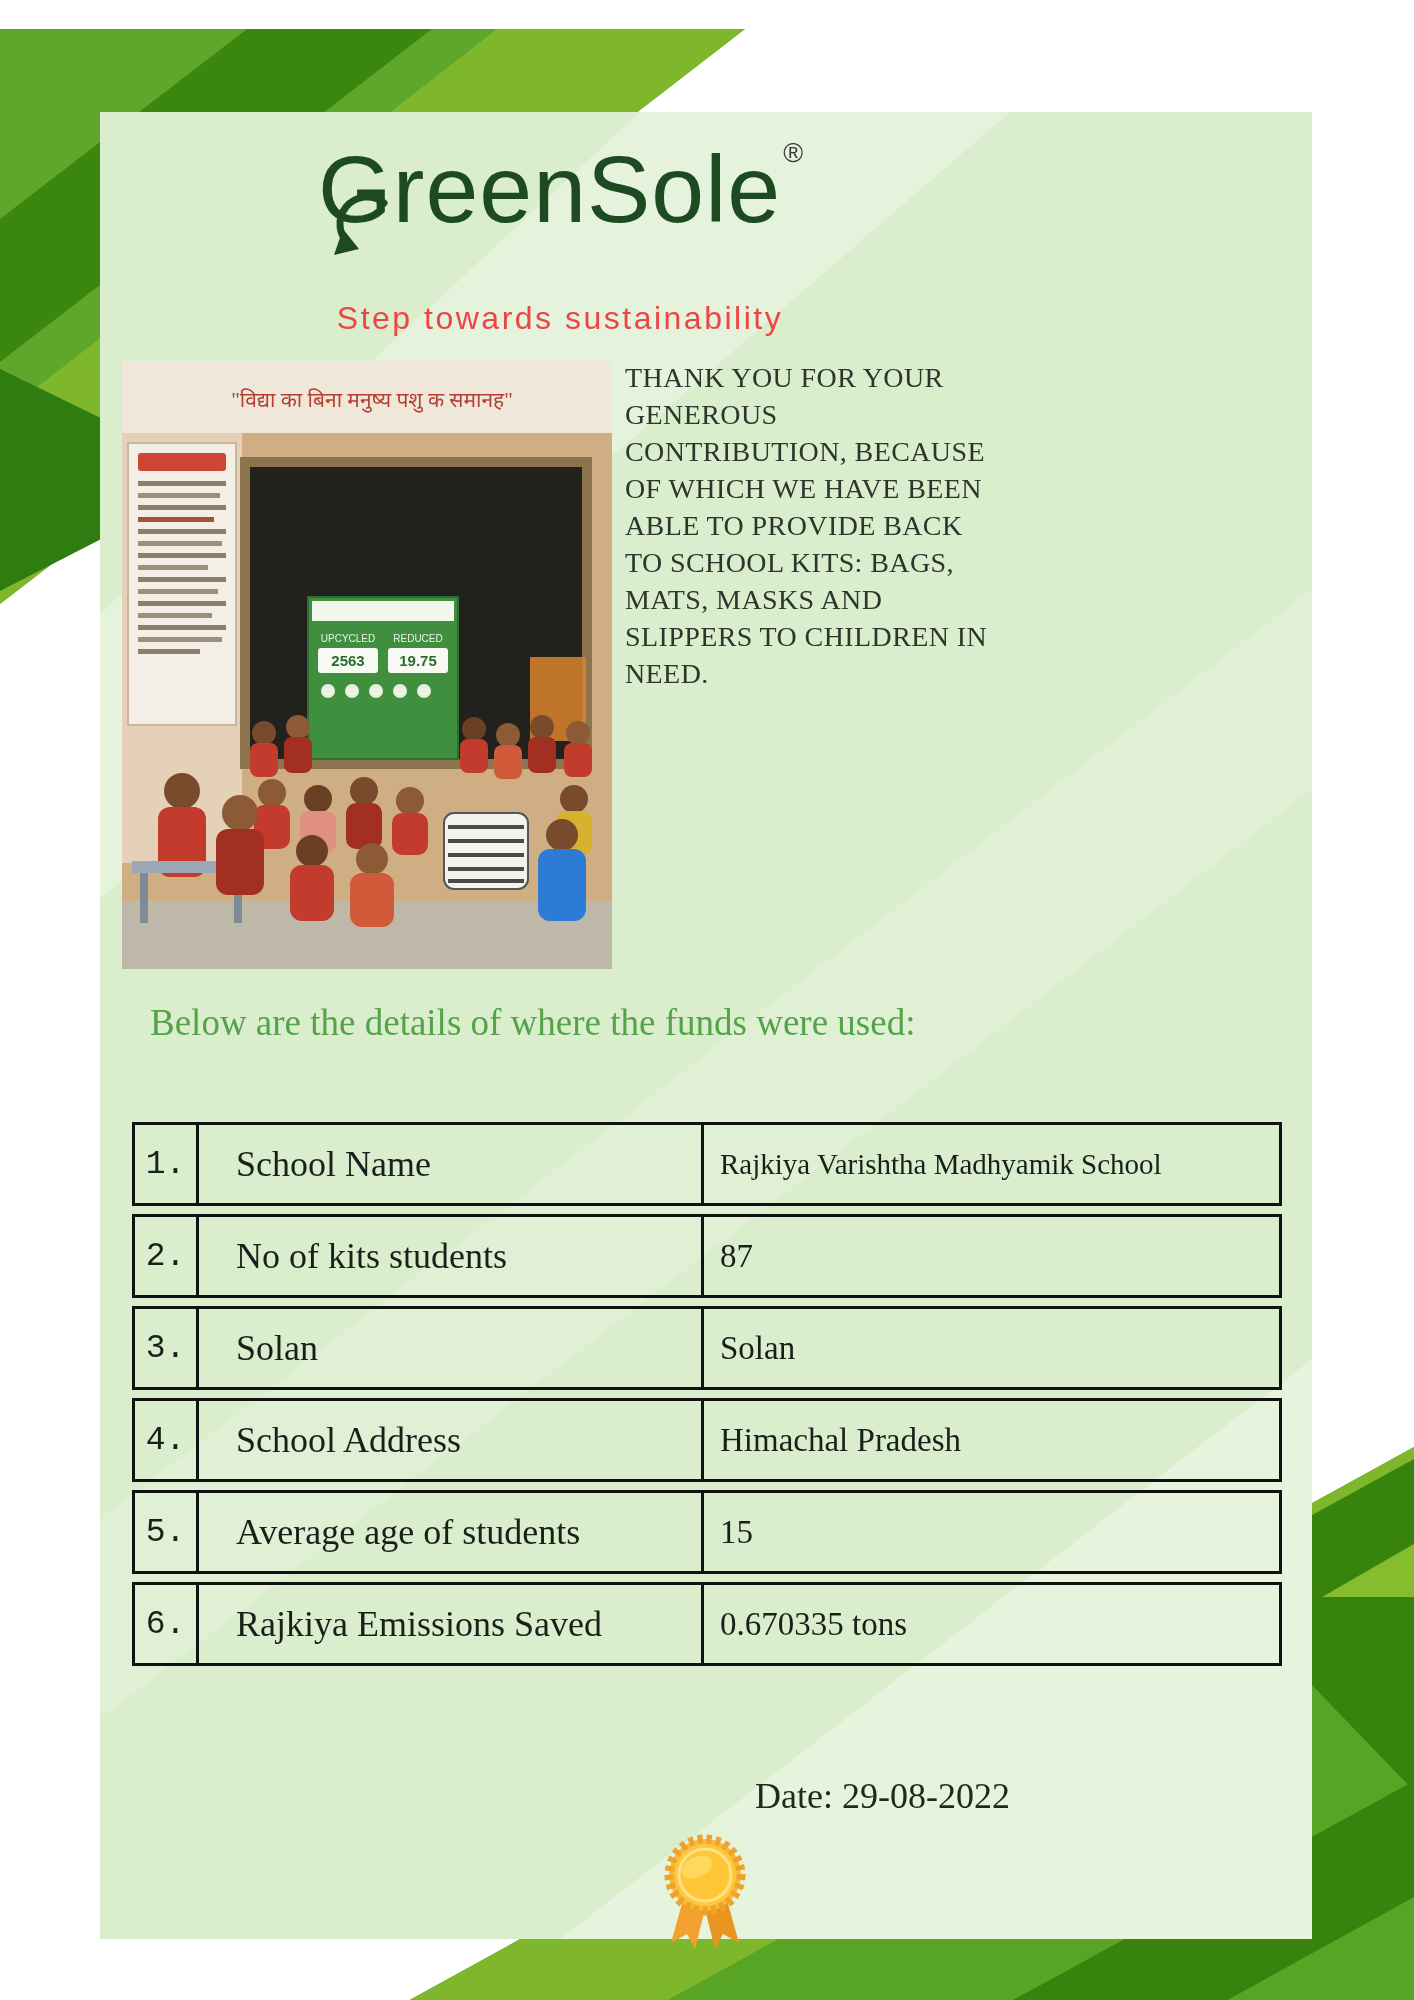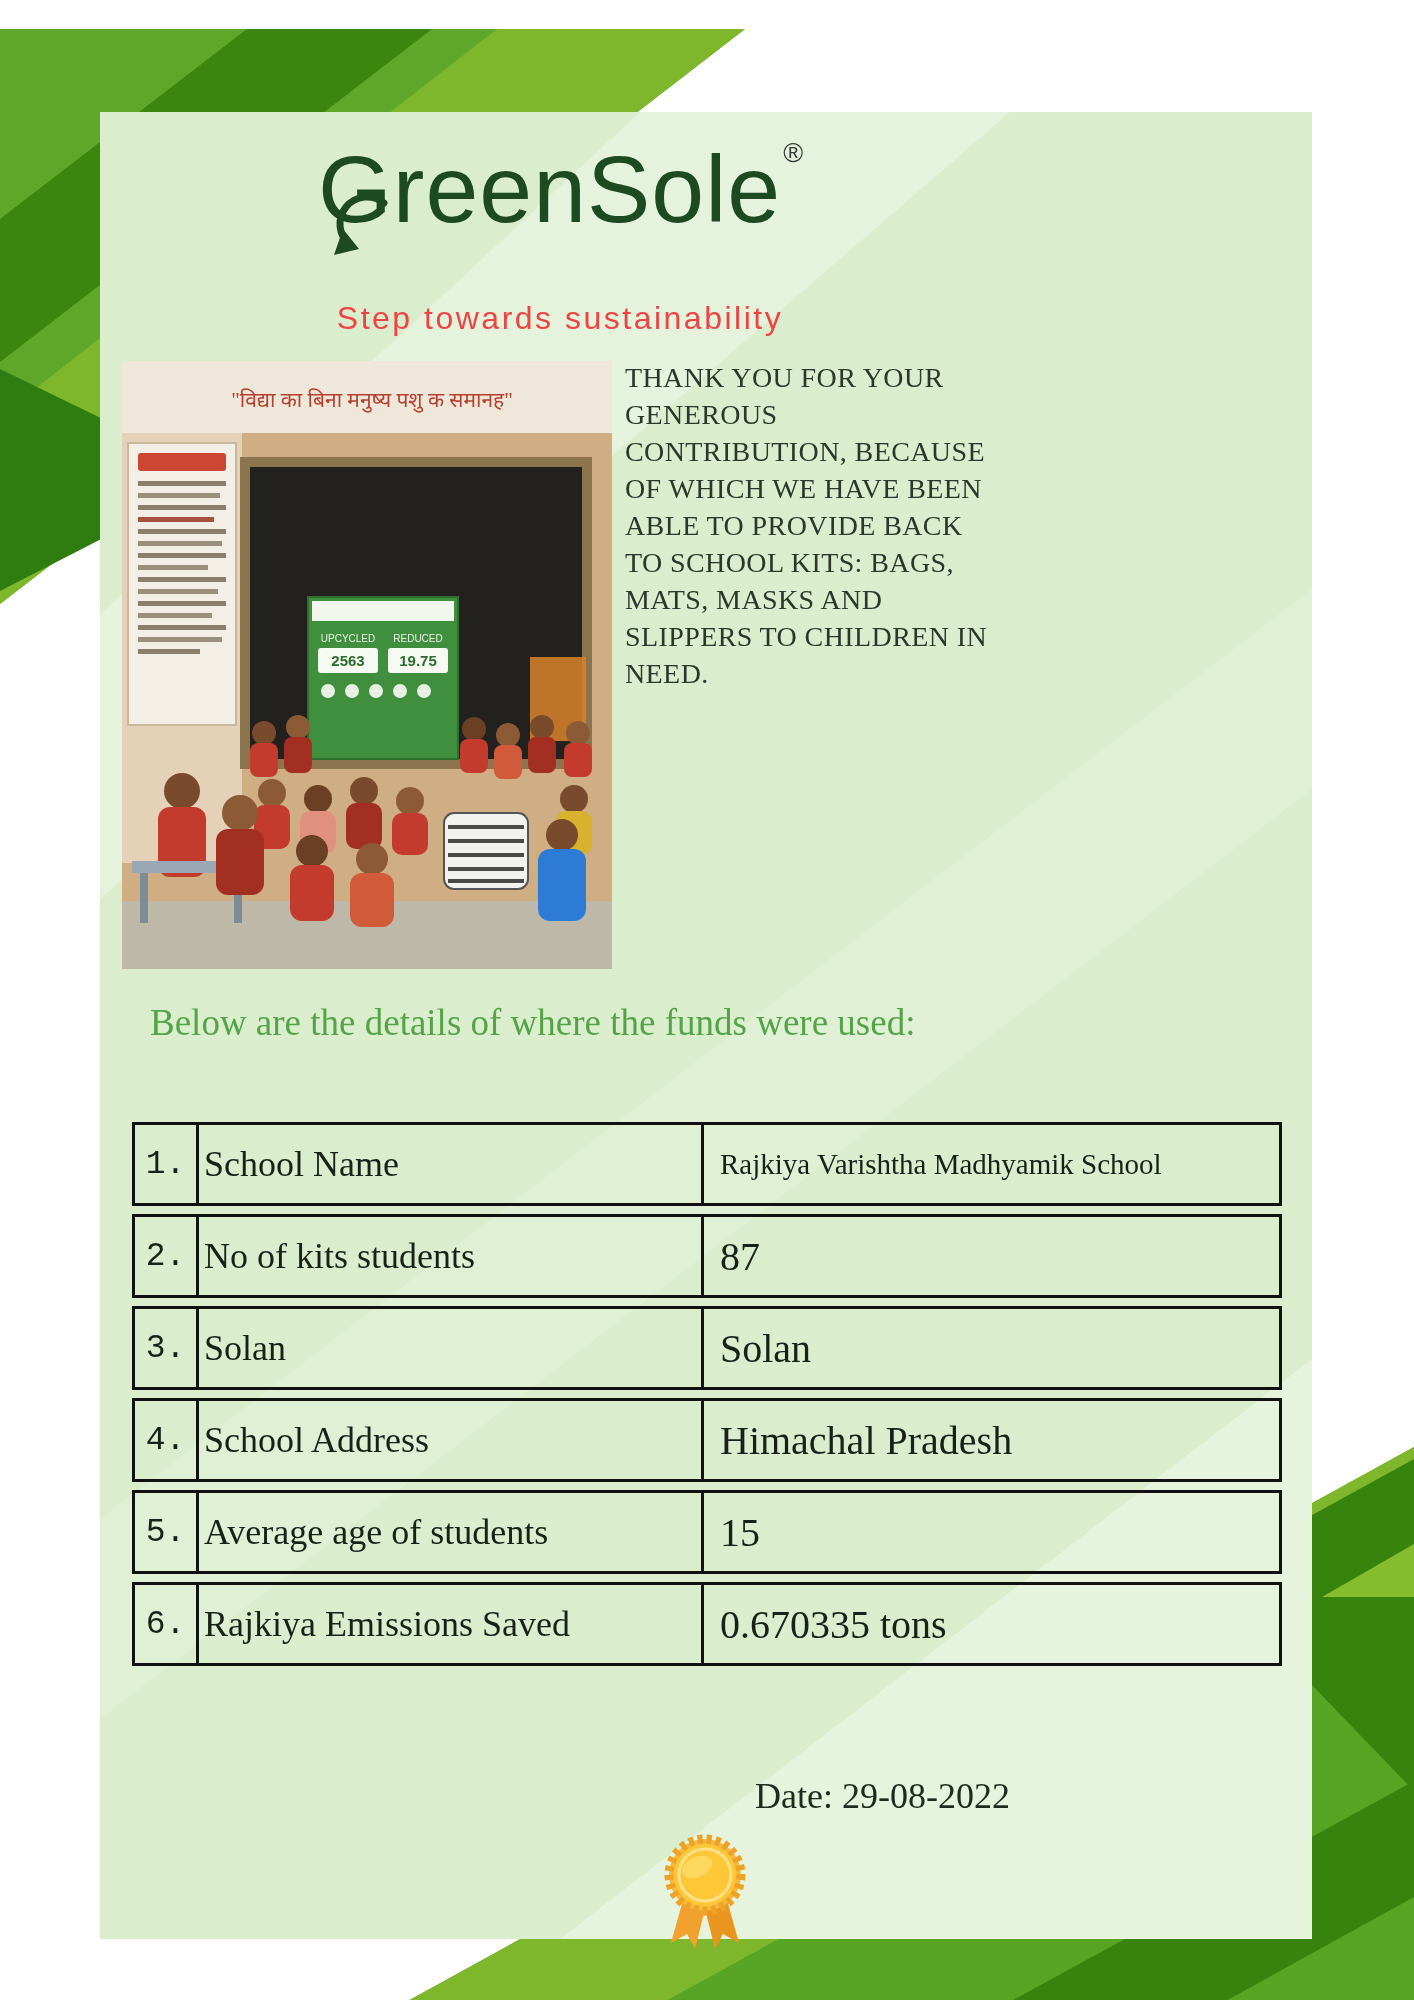--- a/index.html
+++ b/index.html
@@ -40,22 +40,22 @@
   
   .message{left:625px;top:330px;width:380px;font-family:"Liberation Serif",serif;font-size:28px;line-height:37px;letter-spacing:.4px;color:#2b362c;text-align:left;}
 
   .heading{left:150px;top:972px;width:810px;text-align:left;font-family:"Liberation Serif",serif;font-size:37px;color:#54a348;}
 
   
   .dtable{left:132px;top:1093px;width:1150px;}
   .trow{display:flex;align-items:stretch;box-sizing:border-box;height:84px;border:3px solid #111111;margin-bottom:8px;}
   .cell{display:flex;align-items:center;box-sizing:border-box;color:#17211a;}
   .c-num{width:64px;justify-content:center;border-right:3px solid #111111;font-family:"Liberation Mono",monospace;font-size:33px;}
-  .c-label{width:505px;border-right:3px solid #111111;padding-left:5px;font-family:"Liberation Serif",serif;font-size:36px;}
-  .c-value{flex:1;padding-left:16px;font-family:"Liberation Serif",serif;font-size:40px;}
+  .c-label{width:505px;border-right:3px solid #111111;padding-left:37px;font-family:"Liberation Serif",serif;font-size:36px;}
+  .c-value{flex:1;padding-left:16px;font-family:"Liberation Serif",serif;font-size:33px;}
   .c-value.long{font-size:29px;}
 
   .dateline{left:410px;top:1746px;width:600px;text-align:right;font-family:"Liberation Serif",serif;font-size:36px;color:#1f2a1f;}
   .medal{left:643px;top:1798px;width:124px;height:128px;}
 </style>
 </head>
 <body>
 
 <div class="page">
 

